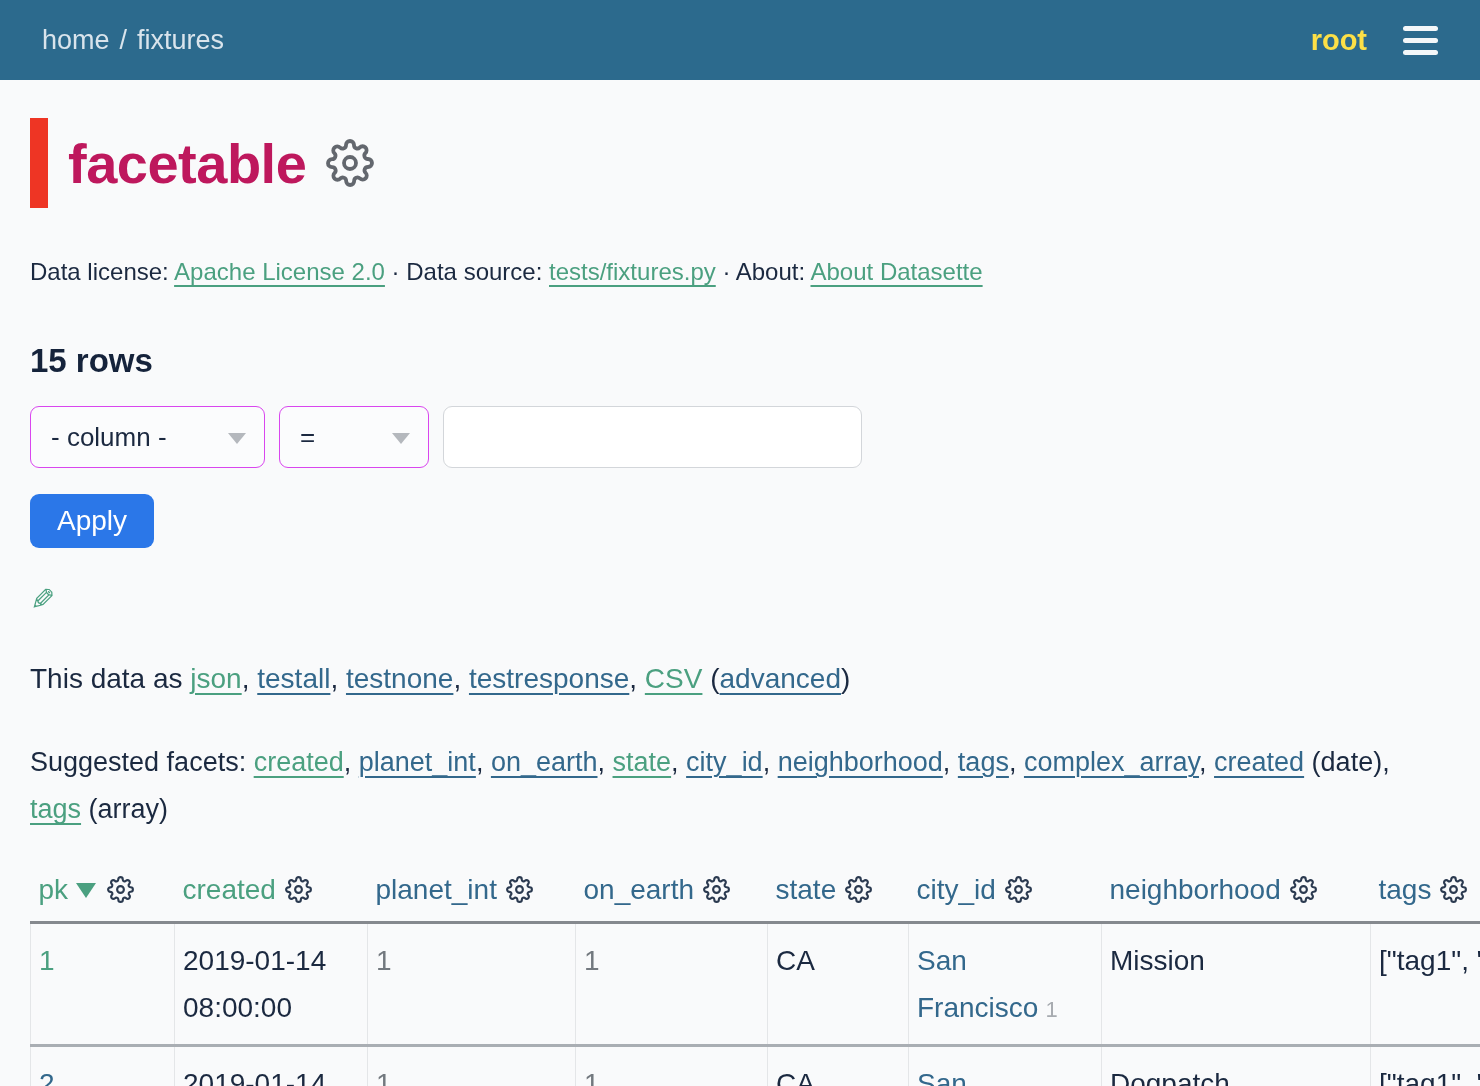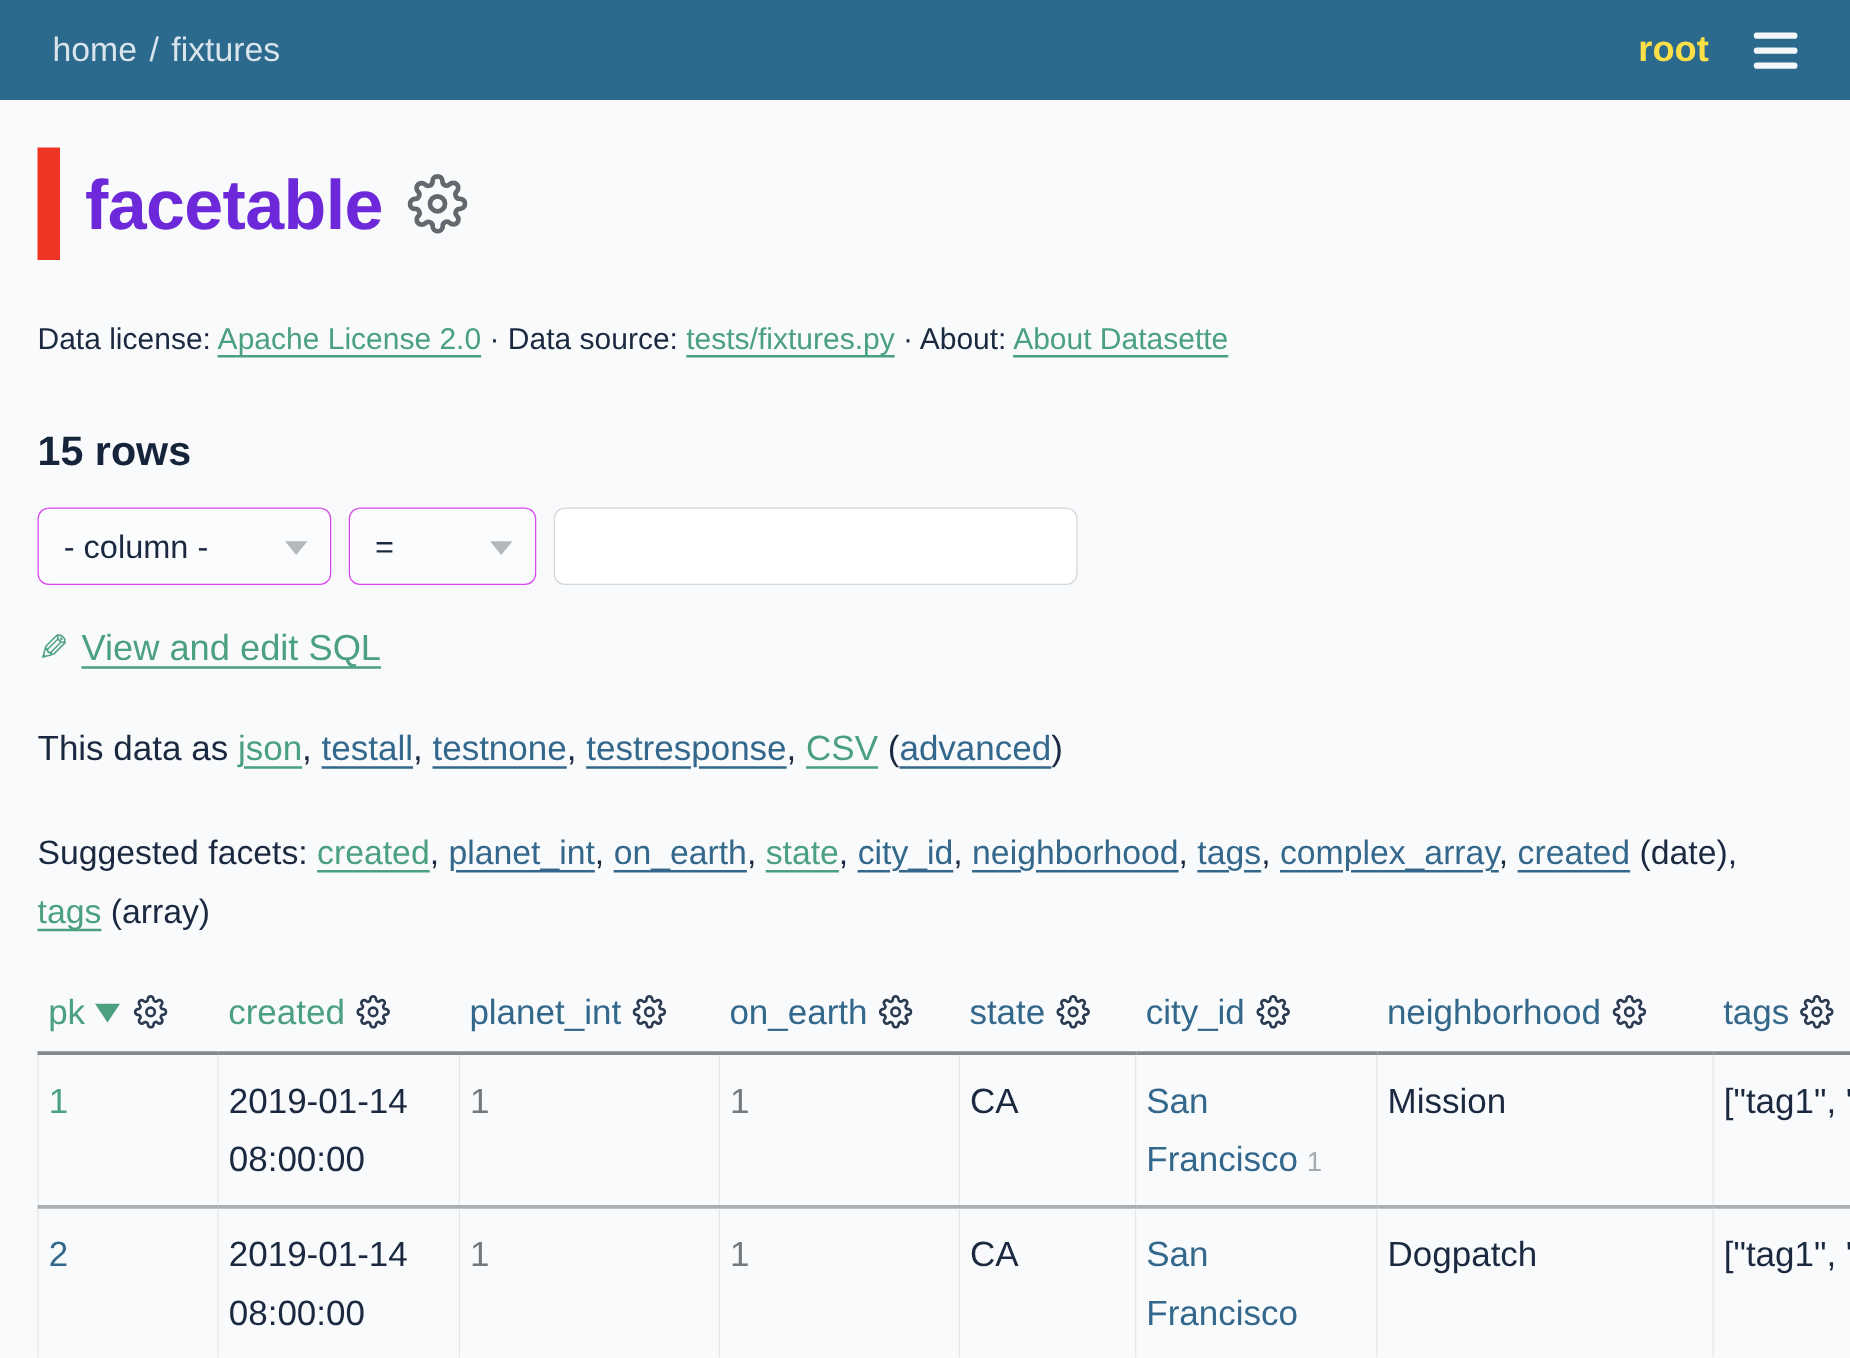--- a/index.html
+++ b/index.html
@@ -34,21 +34,21 @@
   .topnav-right{margin-left:auto;display:flex;align-items:center;gap:36px;}
   .nav-user{font-size:29px;font-weight:700;color:#fde047;}
   .burger{display:flex;flex-direction:column;gap:7px;cursor:pointer;}
   .burger span{display:block;width:35px;height:5px;background:#f4f7f9;border-radius:3px;}
 
   .content{padding:0 30px;}
 
   
   .title-row{display:flex;align-items:center;margin-top:38px;gap:20px;}
   .red-bar{width:18px;height:90px;background:var(--accent-red);flex:0 0 auto;}
-  h1{margin:0;font-size:56px;font-weight:700;color:#6d28d9;letter-spacing:-0.5px;}
+  h1{margin:0;font-size:56px;font-weight:700;color:#be185d;letter-spacing:-0.5px;}
   .gear{display:inline-flex;color:#63676e;}
   .gear svg{stroke:currentColor;fill:none;stroke-width:1.9;stroke-linecap:round;stroke-linejoin:round;}
   .title-gear svg{width:48px;height:48px;}
 
   
   .metadata{margin-top:46px;font-size:24px;line-height:1.5;}
   .metadata a,.linky{ text-decoration:underline;text-underline-offset:5px;text-decoration-thickness:1.5px;}
 
   
   .rows-count{margin:52px 0 0 0;font-size:33px;font-weight:700;color:#15233b;}
@@ -142,25 +142,25 @@
   
   <div class="filter-row">
     <div class="select select-column">
       <span>- column -</span>
     </div>
     <div class="select select-op">
       <span>=</span>
     </div>
     <input type="text" class="filter-input" value="" style="">
   </div>
+  <button class="apply-btn">Apply</button>
 
   
   <div class="sql-row">
     <span class="pencil">✎</span>
-    <a href="#">View and edit SQL</a>
   </div>
 
   
   <p class="data-as"><span>This data as</span>
     <a href="#" data-variant="green">json</a><span>,</span>
     <a href="#" data-variant="blue">testall</a><span>,</span>
     <a href="#" data-variant="blue">testnone</a><span>,</span>
     <a href="#" data-variant="blue">testresponse</a><span>,</span>
     <a href="#" data-variant="green">CSV</a><span> (</span><a href="#" data-variant="blue">advanced</a><span>)</span></p>
 

